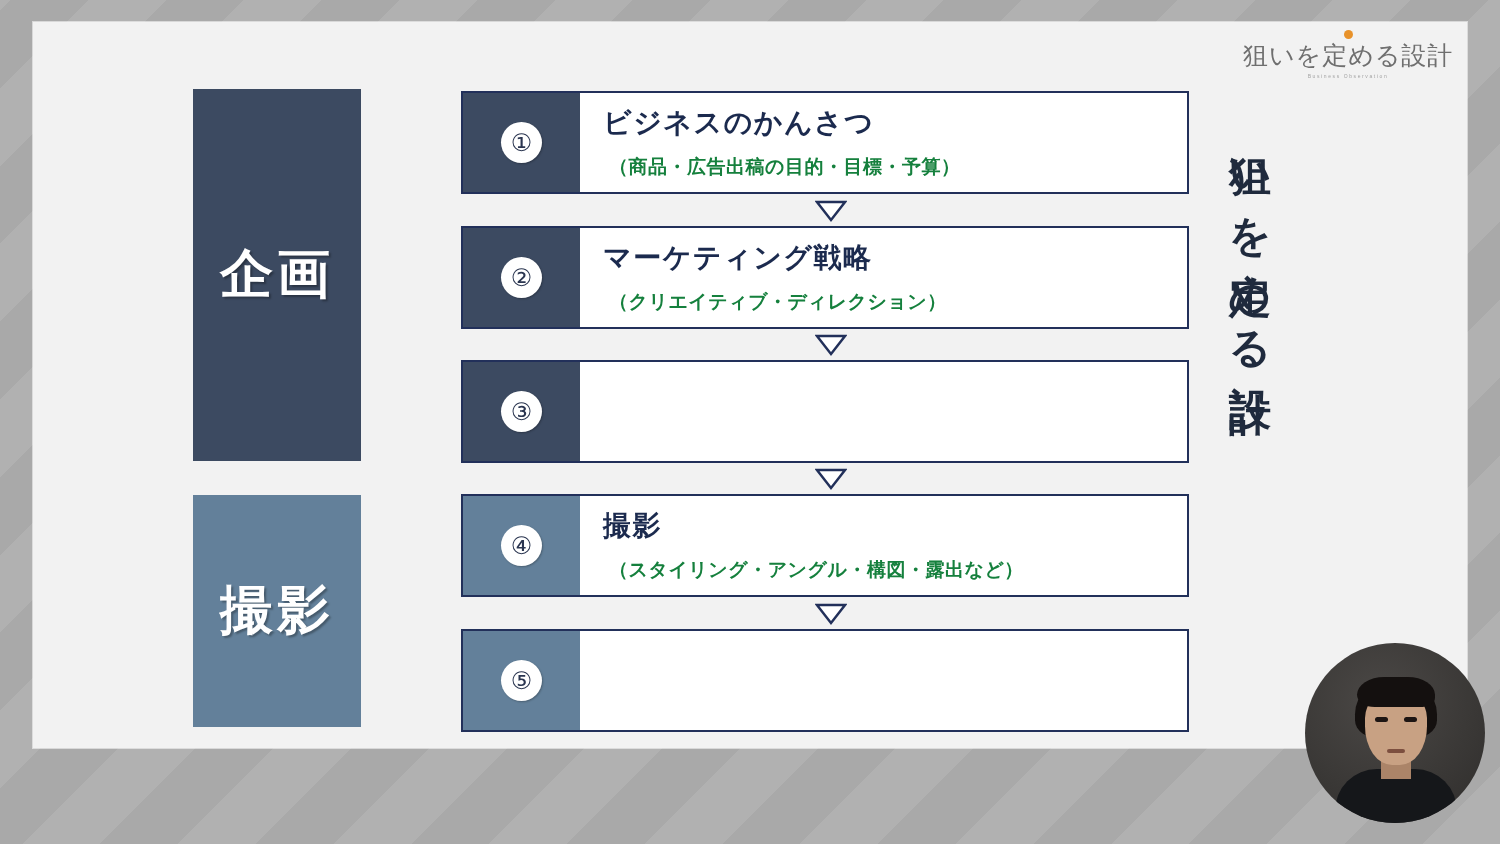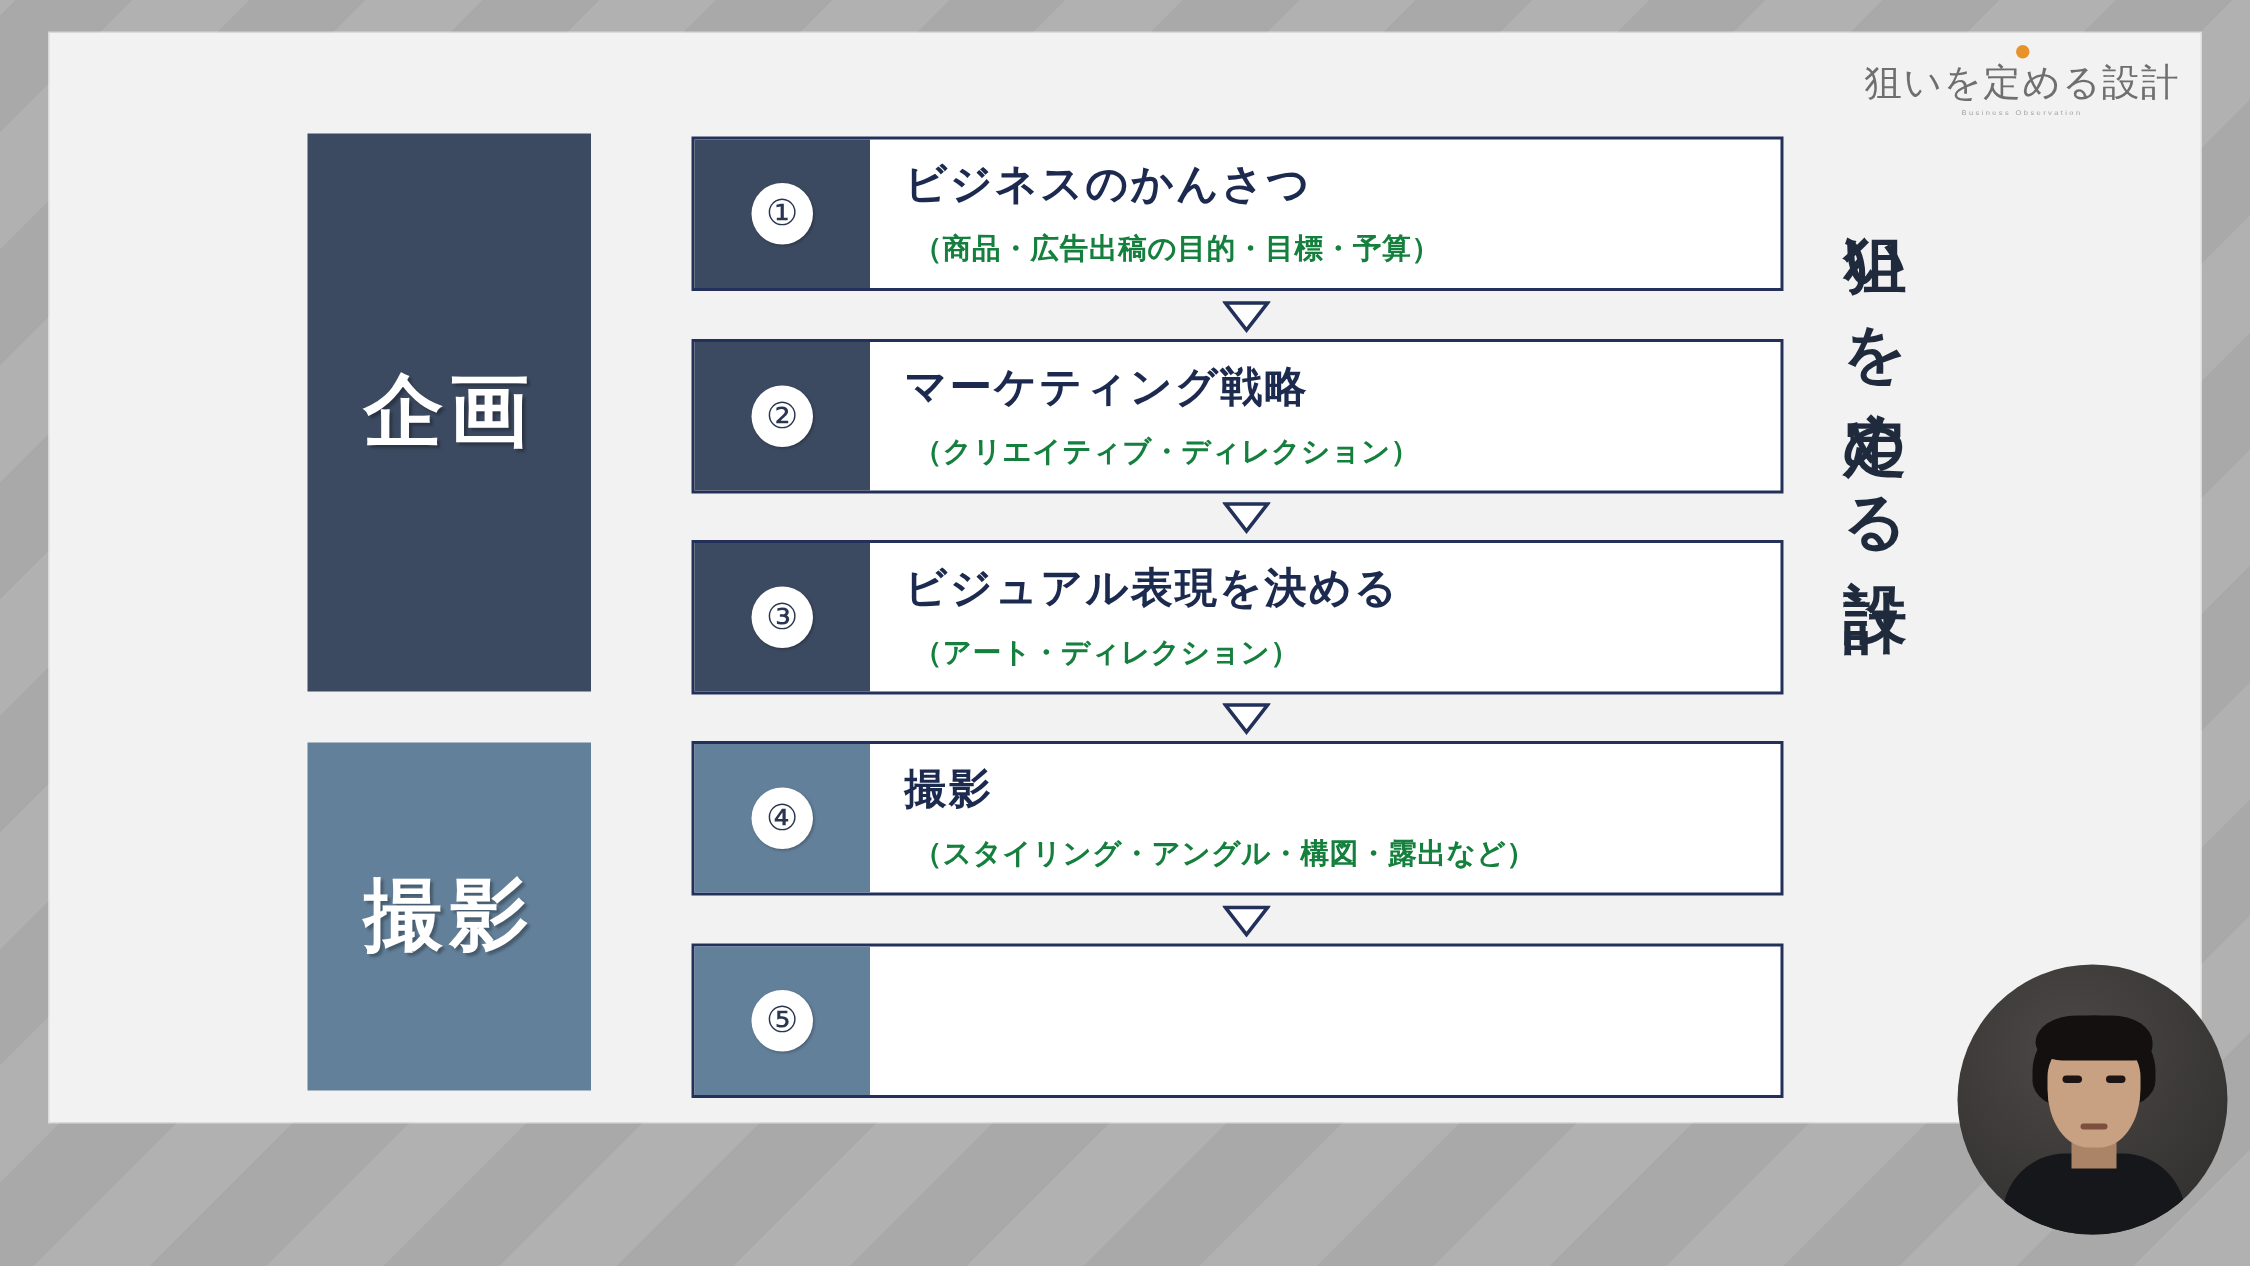--- a/index.html
+++ b/index.html
@@ -70,26 +70,25 @@
     letter-spacing: 1.6px;
     color: #a3a3a3;
     transform: scaleY(0.9);
     white-space: nowrap;
   }
 
   
   .cat {
     position: absolute;
     left: 160px;
-    width: 189px;
+    width: 168px;
     display: flex;
     align-items: center;
     justify-content: center;
     box-sizing: border-box;
-    margin-left: 12px;
   }
   .cat-label {
     color: #ffffff;
     font-size: 53px;
     font-weight: 700;
     letter-spacing: 4px;
     text-shadow: 2px 2px 2px rgba(0,0,0,0.30);
   }
   #cat-0 { top: 67px;  height: 372px; background: #3c4a61; }
   #cat-1 { top: 473px; height: 232px; background: #63809a; }
@@ -285,24 +284,20 @@
       <div class="step-body">
         <div class="step-title">マーケティング戦略</div>
         <div class="step-sub">（クリエイティブ・ディレクション）</div>
       </div>
     </div>
 
     <div class="step tone-dark" id="step-2">
       <div class="step-num">
         <span class="badge">③</span>
       </div>
-      <div class="step-body">
-        <div class="step-title">ビジュアル表現を決める</div>
-        <div class="step-sub">（アート・ディレクション）</div>
-      </div>
     </div>
 
     <div class="step tone-light" id="step-3">
       <div class="step-num">
         <span class="badge">④</span>
       </div>
       <div class="step-body">
         <div class="step-title">撮影</div>
         <div class="step-sub">（スタイリング・アングル・構図・露出など）</div>
       </div>

